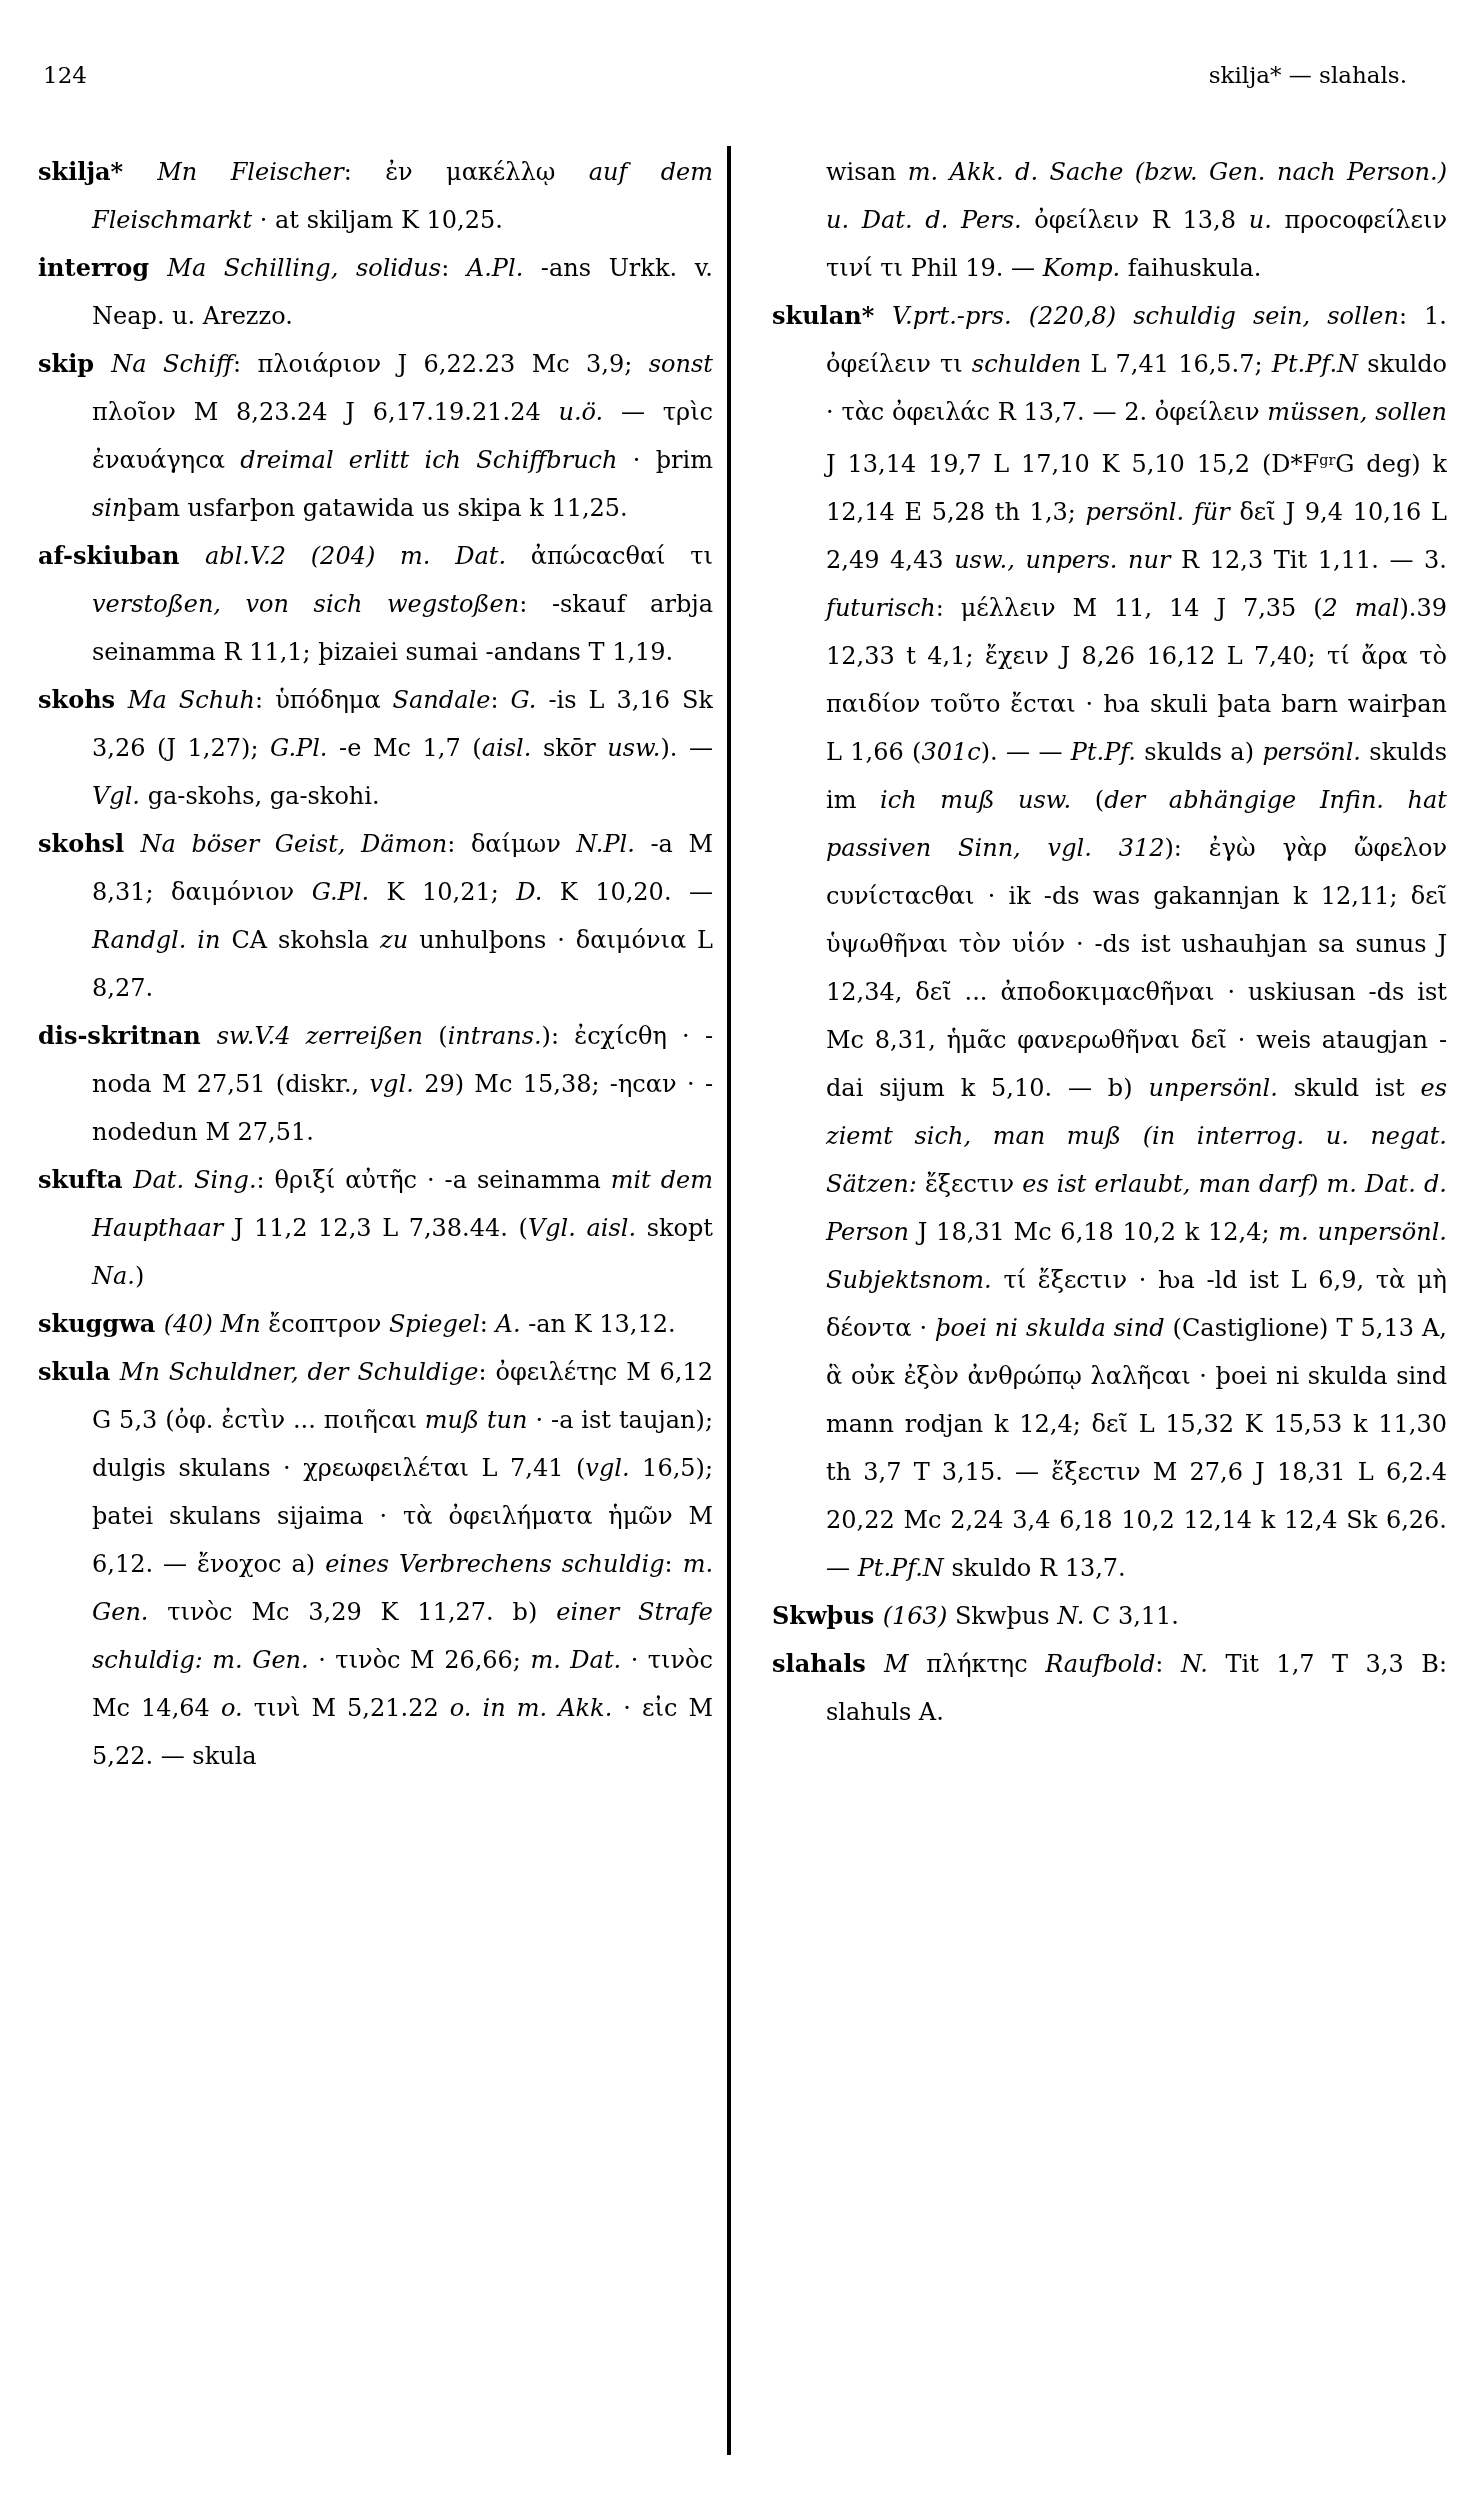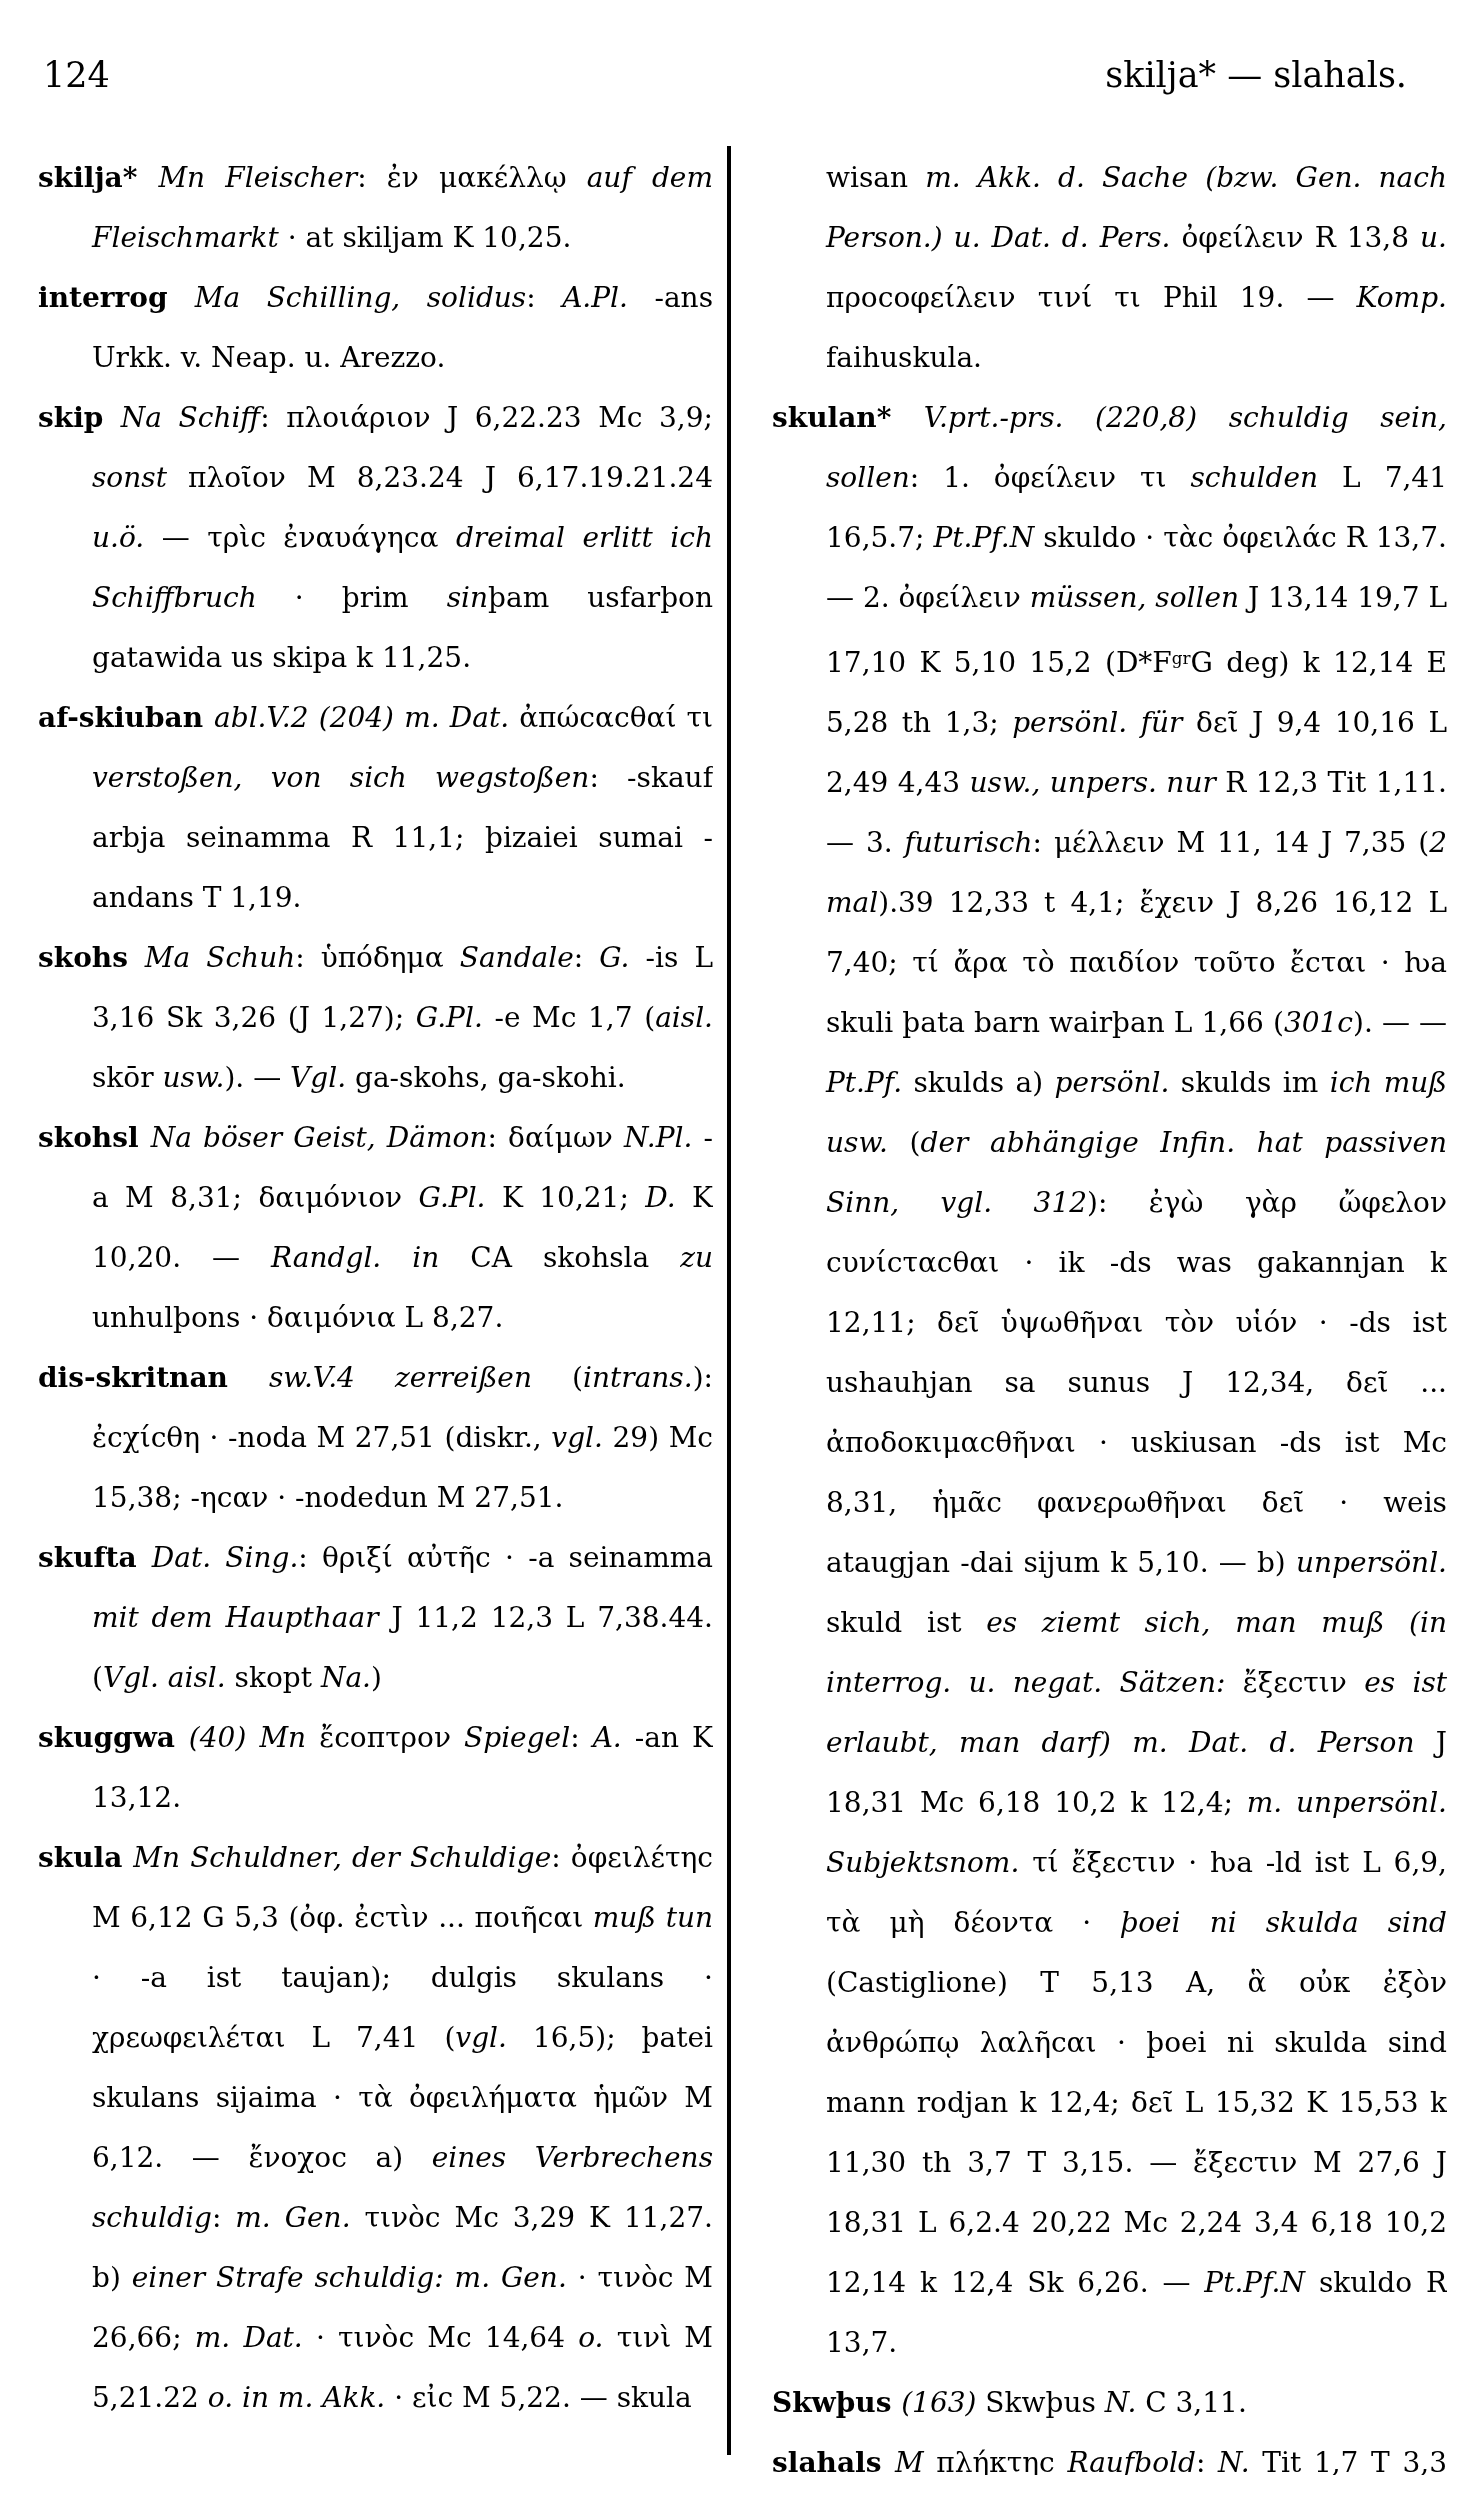--- a/index.html
+++ b/index.html
@@ -15,21 +15,21 @@
     color: #000000;
     font-family: "DejaVu Serif", serif;
     overflow: hidden;
   }
   .page-header {
     position: absolute;
     top: 52px;
     left: 0;
     right: 0;
     height: 56px;
-    font-size: 35px;
+    font-size: 23px;
     line-height: 47px;
   }
   .page-number {
     position: absolute;
     left: 43px;
     top: 0;
   }
   .running-title {
     position: absolute;
     left: 0;
@@ -50,22 +50,22 @@
     top: 148px;
     left: 38px;
     width: 1410px;
     display: flex;
     gap: 59px;
   }
   .column {
     width: 675px;
     height: 2327px;
     overflow: hidden;
-    font-size: 28px;
-    line-height: 60px;
+    font-size: 24px;
+    line-height: 48px;
     text-align: justify;
     hyphens: none;
   }
   .entry {
     margin: 0;
     padding-left: 54px;
     text-indent: -54px;
   }
   .entry.continuation {
     text-indent: 0;

